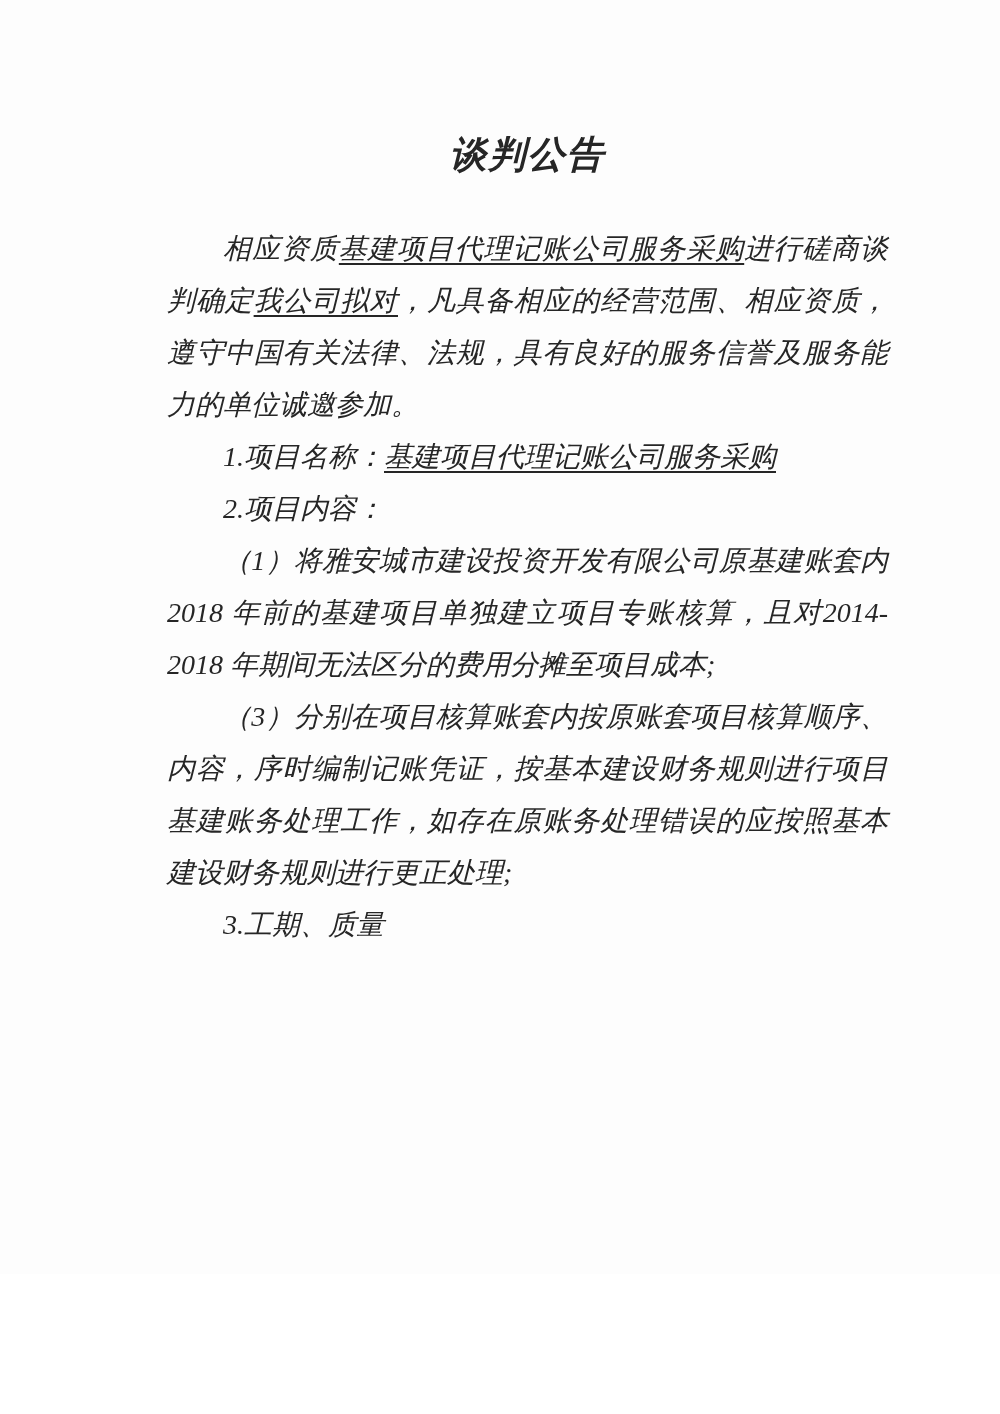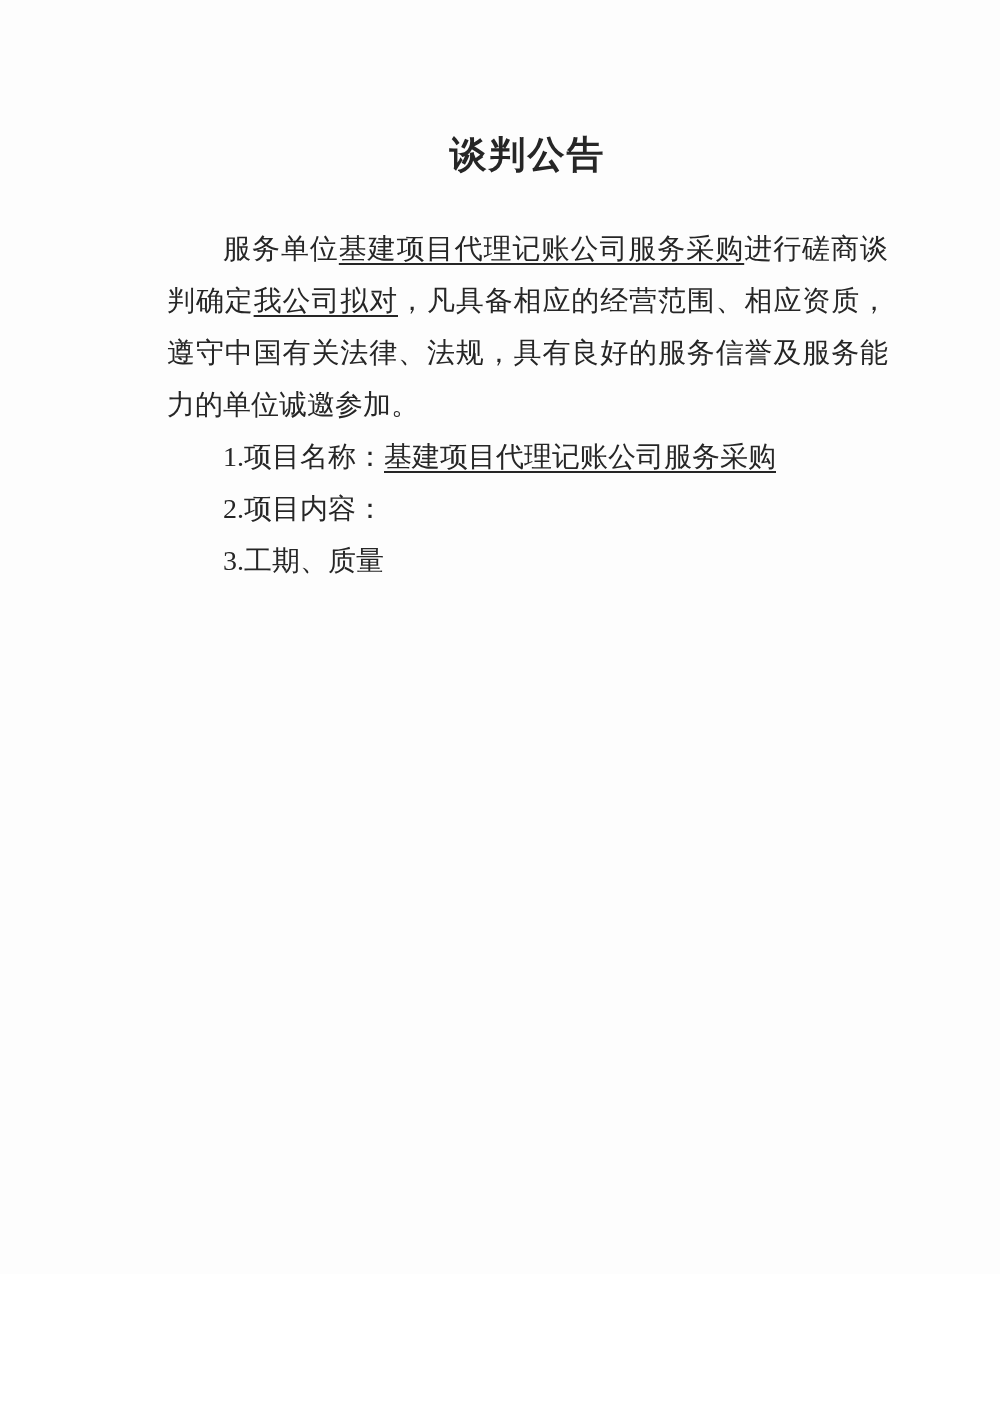--- a/index.html
+++ b/index.html
@@ -10,20 +10,21 @@
   .page {
     position: relative;
     width: 1000px;
     height: 1274px;
     box-sizing: border-box;
     padding: 134px 112px 0 167px;
     background: #fdfdfd;
     color: #262626;
     font-family: "Liberation Serif", "DejaVu Serif", serif;
     overflow: hidden;
+    font-style: italic;
   }
   .doc-title {
     margin: 0;
     height: 42px;
     line-height: 42px;
     font-size: 37px;
     font-weight: 700;
     letter-spacing: 2px;
     text-align: center;
   }
@@ -43,18 +44,20 @@
     text-underline-offset: 5px;
     text-decoration-thickness: 1.5px;
   }
 </style>
 </head>
 <body>
 
 <div class="page" style="background: rgb(253, 253, 253); color: rgb(38, 38, 38);">
   <h1 class="doc-title">谈判公告</h1>
   <div class="doc-body">
-      <p><span>服务单位</span><u>基建项目代理记账公司服务采购</u><span>进行磋商谈判确定</span><u>我公司拟对</u><span>，凡具备相应的经营范围、相应资质，遵守中国有关法律、法规，具有良好的服务信誉及服务能力的单位诚邀参加。</span></p>
+      <p><span>相应资质</span><u>基建项目代理记账公司服务采购</u><span>进行磋商谈判确定</span><u>我公司拟对</u><span>，凡具备相应的经营范围、相应资质，遵守中国有关法律、法规，具有良好的服务信誉及服务能力的单位诚邀参加。</span></p>
       <p><span>1.项目名称：</span><u>基建项目代理记账公司服务采购</u></p>
       <p><span>2.项目内容：</span></p>
+      <p><span>（1）将雅安城市建设投资开发有限公司原基建账套内2018 年前的基建项目单独建立项目专账核算，且对2014-2018 年期间无法区分的费用分摊至项目成本;</span></p>
+      <p><span>（3）分别在项目核算账套内按原账套项目核算顺序、内容，序时编制记账凭证，按基本建设财务规则进行项目基建账务处理工作，如存在原账务处理错误的应按照基本建设财务规则进行更正处理;</span></p>
       <p><span>3.工期、质量</span></p>
     </div>
 </div>
 
 </body></html>

